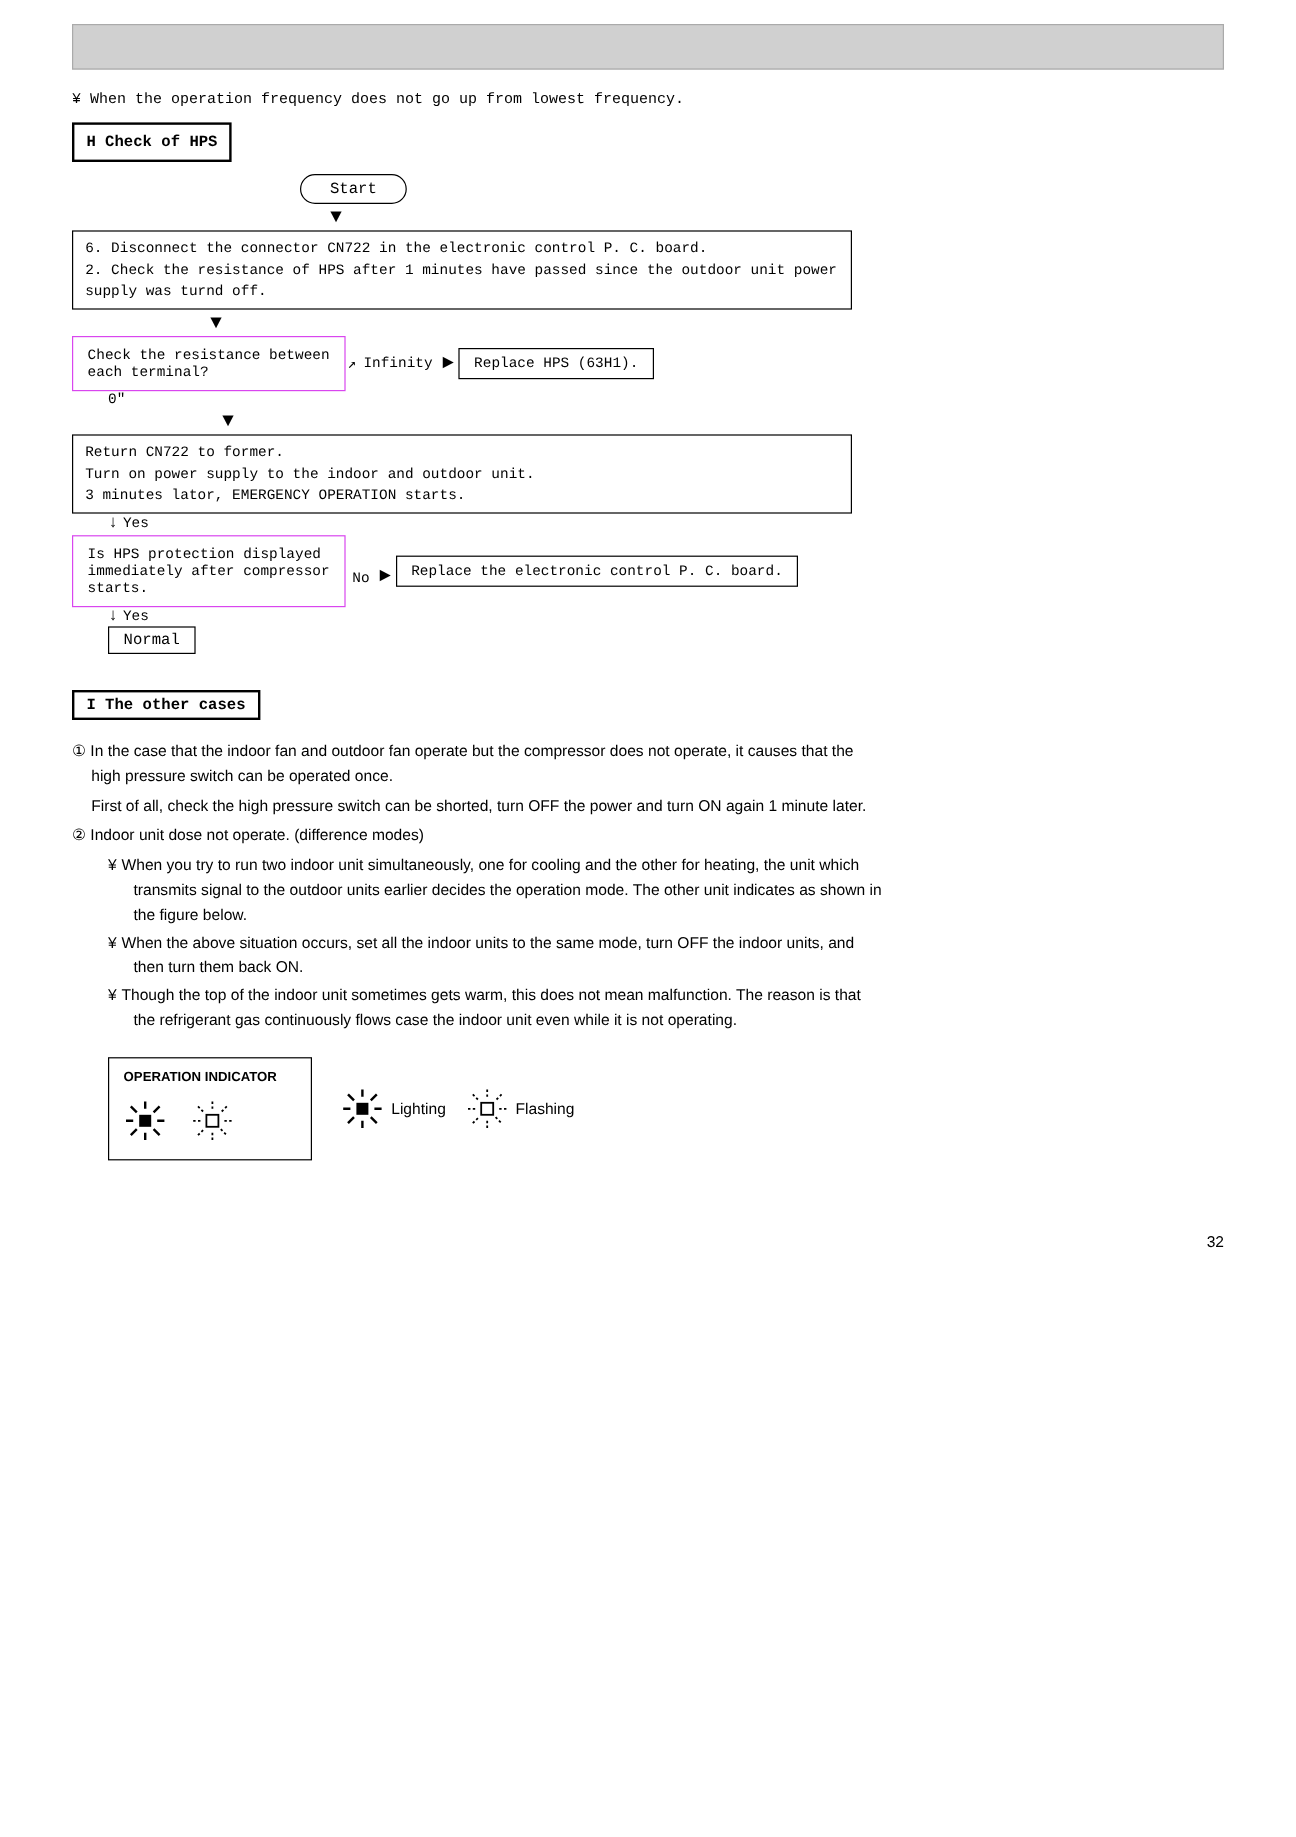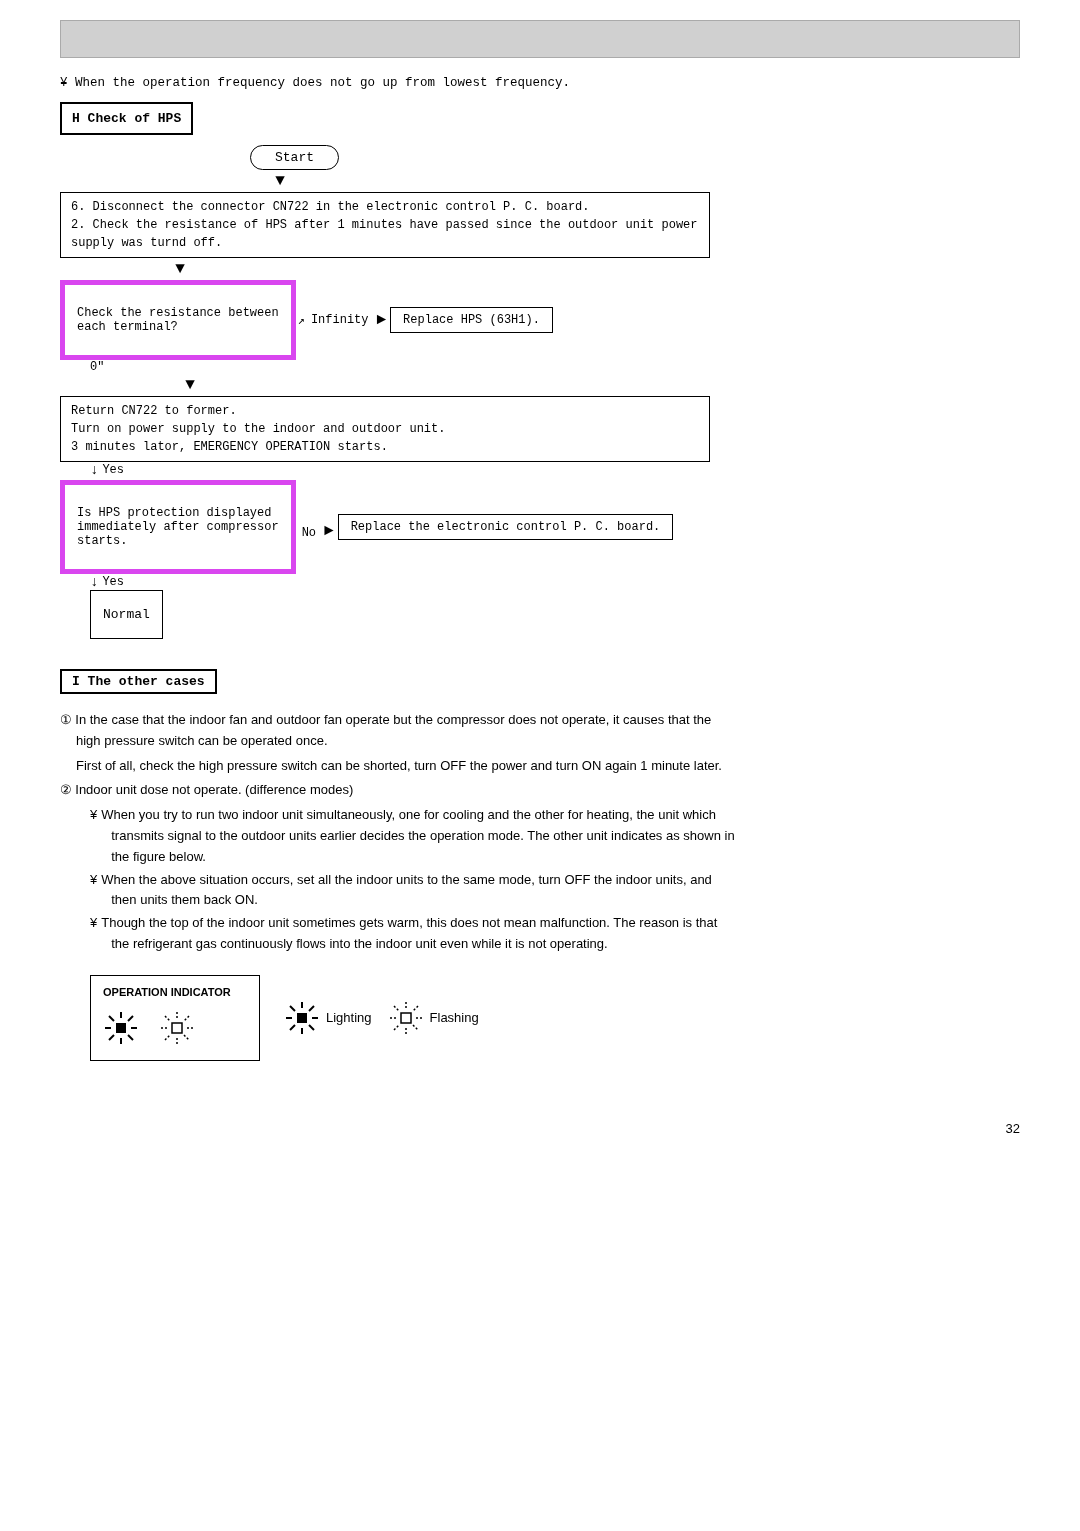--- a/index.html
+++ b/index.html
@@ -69,22 +69,22 @@
       margin-left: 0;
     }
 
     .flow-diamond-row {
       display: flex;
       align-items: center;
       gap: 0;
     }
 
     .flow-decision {
-      border: 5px solid #d946ef;
-      padding: 21px 12px;
+      border: 1px solid #d946ef;
+      padding: 8px 12px;
       font-size: 12px;
       display: inline-block;
     }
 
     .flow-action {
       border: 1px solid #000;
       padding: 5px 12px;
       font-size: 12px;
       display: inline-block;
     }
@@ -94,21 +94,21 @@
       margin: 0 4px;
     }
 
     .label-text {
       font-size: 12px;
       margin: 0 4px;
     }
 
     .normal-box {
       border: 1px solid #000;
-      padding: 16px 12px;
+      padding: 3px 12px;
       font-size: 13px;
       display: inline-block;
       margin-left: 80px;
     }
 
     
     .section-i-header {
       display: inline-block;
       border: 2px solid #000;
       padding: 3px 10px;
@@ -293,28 +293,28 @@
     <span>¥</span>
     <span>When you try to run two indoor unit simultaneously, one for cooling and the other for heating, the unit which<br>
     <span style="margin-left: 10px;">transmits signal to the outdoor units earlier decides the operation mode. The other unit indicates as shown in</span><br>
     <span style="margin-left: 10px;">the figure below.</span></span>
   </div>
 
   
   <div class="bullet-yen" style="margin-top: 2px;">
     <span>¥</span>
     <span>When the above situation occurs, set all the indoor units to the same mode, turn OFF the indoor units, and<br>
-    <span style="margin-left: 10px;">then units them back ON.</span></span>
+    <span style="margin-left: 10px;">then turn them back ON.</span></span>
   </div>
 
   
   <div class="bullet-yen" style="margin-top: 2px;">
     <span>¥</span>
     <span>Though the top of the indoor unit sometimes gets warm, this does not mean malfunction. The reason is that<br>
-    <span style="margin-left: 10px;">the refrigerant gas continuously flows into the indoor unit even while it is not operating.</span></span>
+    <span style="margin-left: 10px;">the refrigerant gas continuously flows case the indoor unit even while it is not operating.</span></span>
   </div>
 
   
   <div class="op-indicator-container" style="margin-top: 20px; margin-left: 30px;">
     <div class="op-indicator-box">
       <div class="op-indicator-title">OPERATION INDICATOR</div>
       <div class="op-icons-row">
 
         <div>
           <svg width="36" height="36" viewBox="0 0 36 36">

